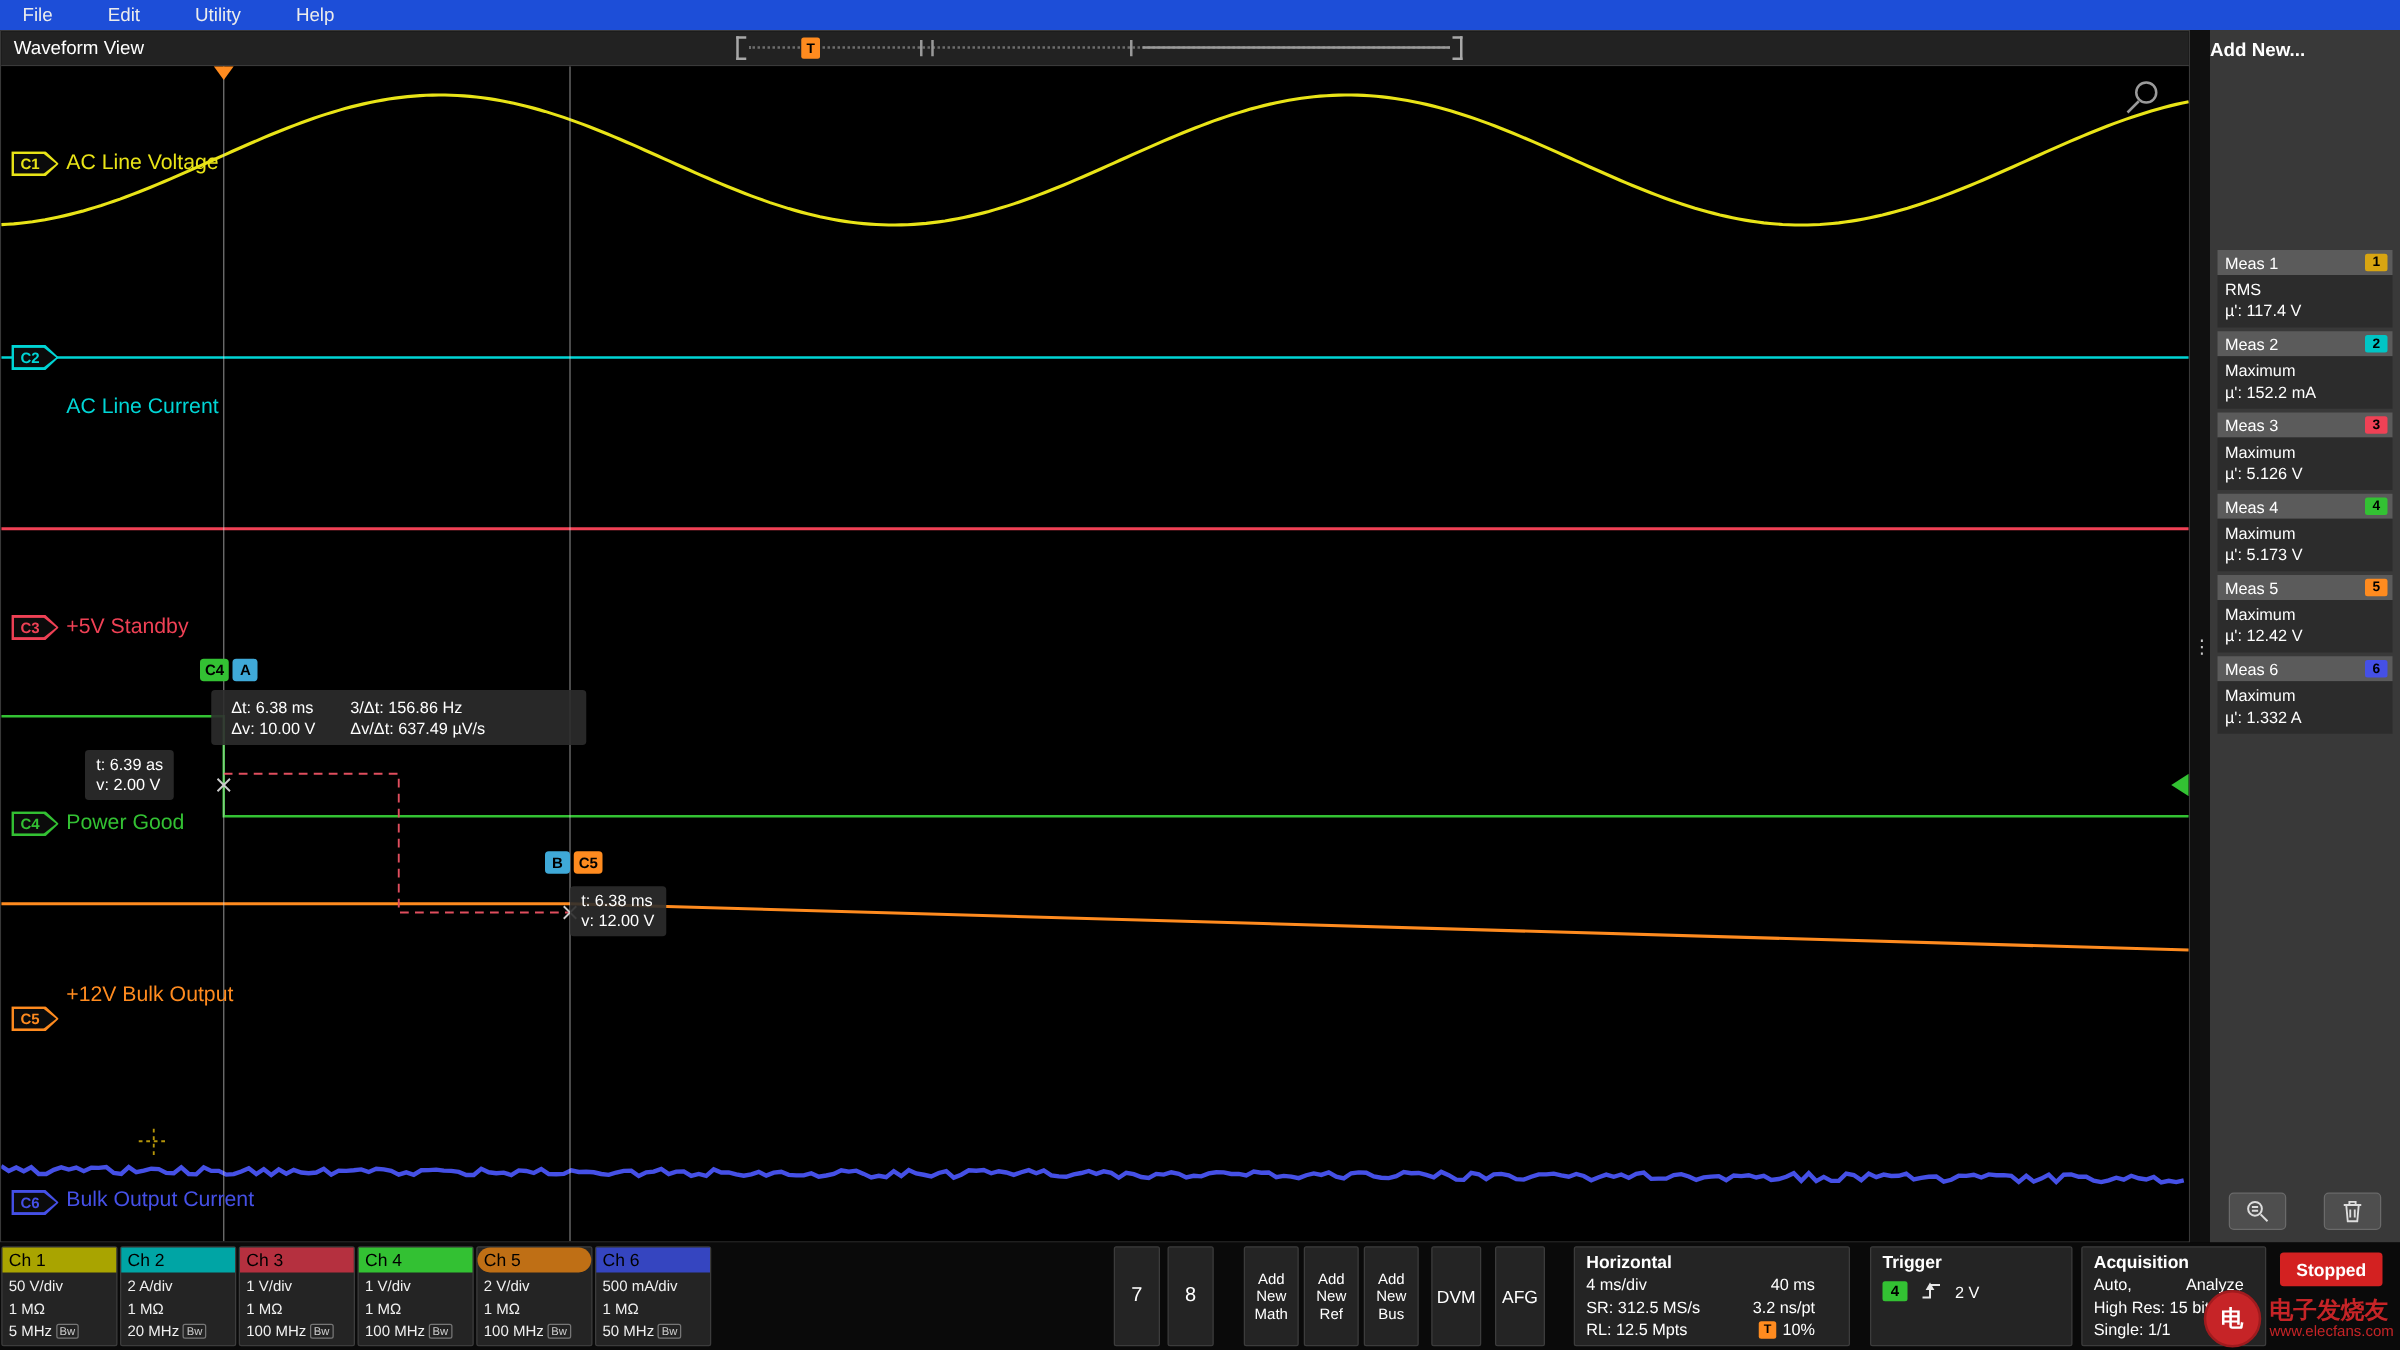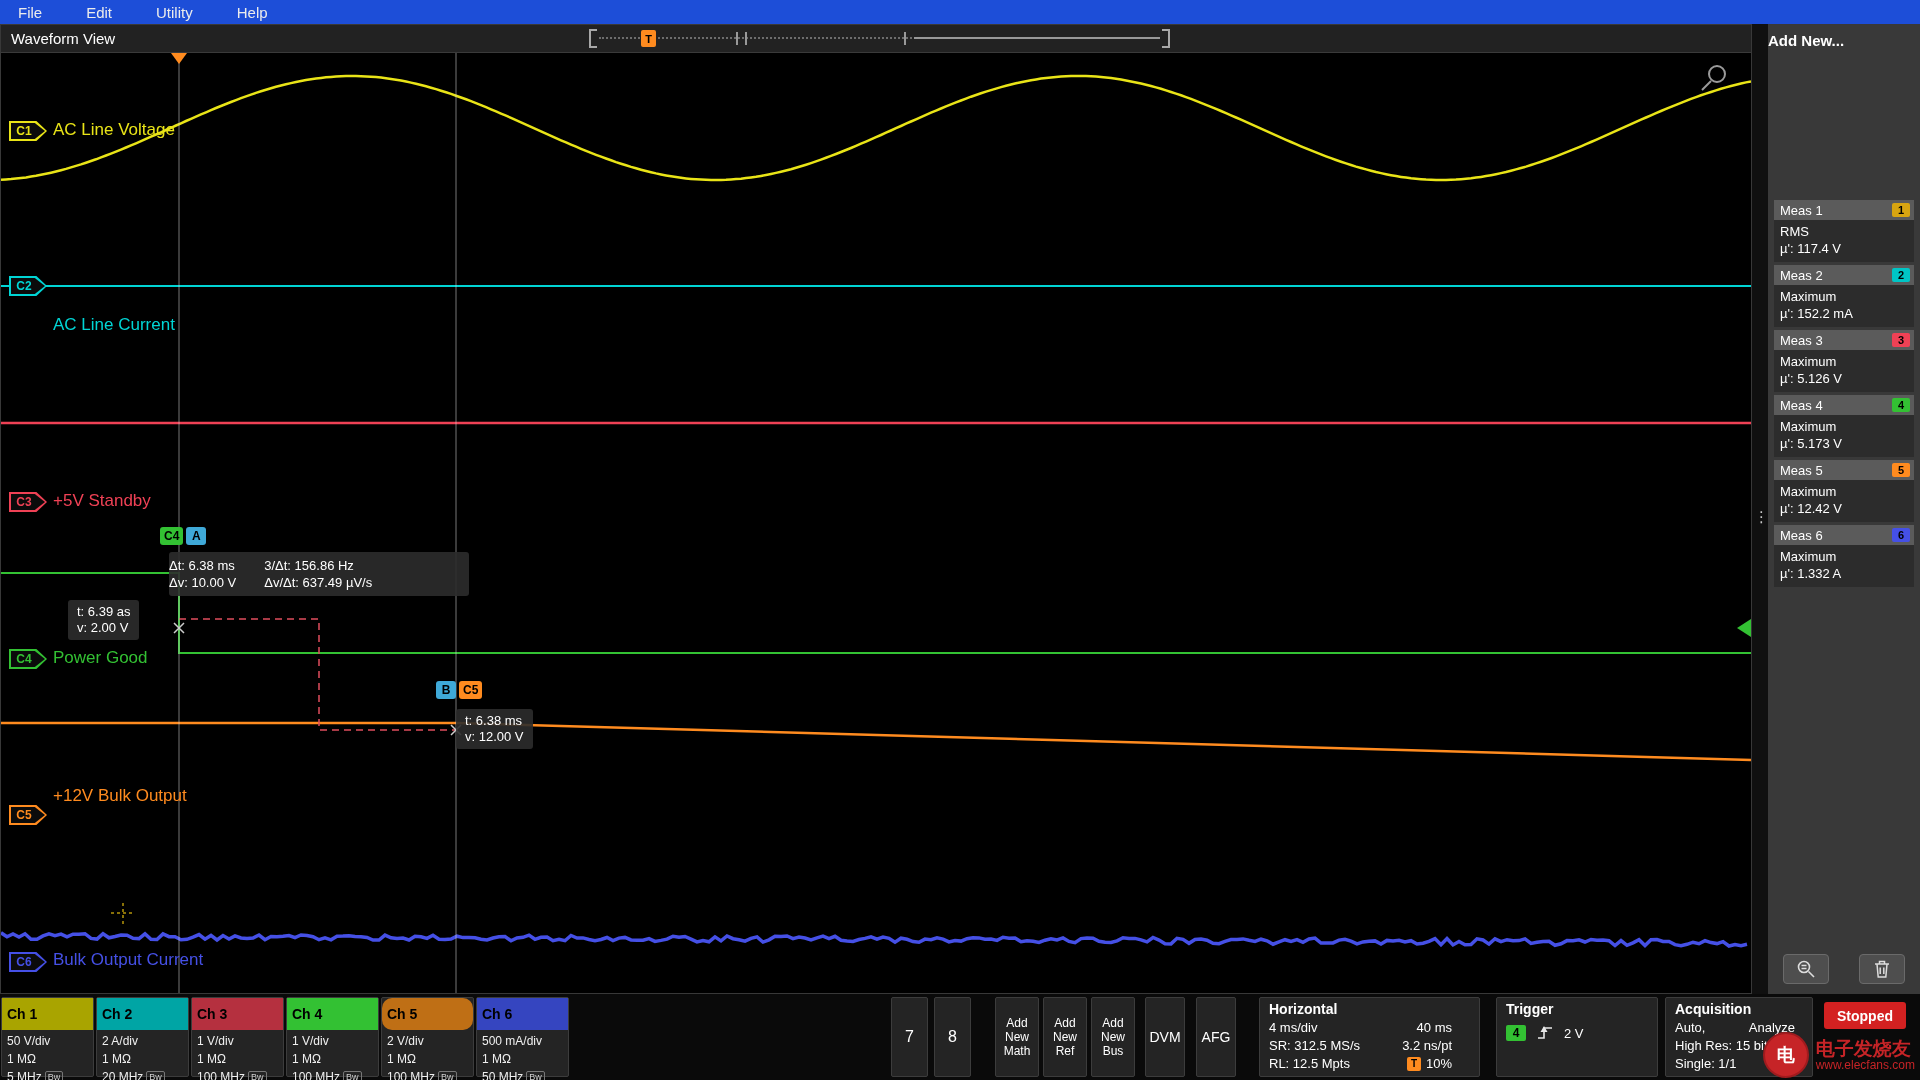--- a/index.html
+++ b/index.html
@@ -34,21 +34,21 @@
 .cb-text{position:absolute;inset:0;display:flex;align-items:center;justify-content:center;padding-right:8px;font-size:12px;font-weight:bold}
 .bp1{top:68px}.bp2{top:223px}.bp3{top:439px}.bp4{top:596px}.bp5{top:752px}.bp6{top:899px}
 .trace-label{position:absolute;left:52px;font-size:17px;white-space:nowrap}
 .lp1{top:67px}.lp2{top:222px}.lp3{top:438px}.lp4{top:595px}.lp5{top:733px}.lp6{top:897px}
 
 
 .cur-src{position:absolute;display:flex;gap:3px}
 .csa{left:159px;top:474px}
 .csb{left:435px;top:628px}
 .mini-badge{height:18px;min-width:20px;padding:0 4px;border-radius:3px;color:#000;font-size:12px;font-weight:bold;display:flex;align-items:center;justify-content:center}
-.cur-delta{position:absolute;left:168px;top:499px;min-width:300px;background:rgba(44,44,44,.9);border-radius:3px;display:flex;gap:28px;padding:5px 0;color:#fff;font-size:13px;line-height:17px}
+.cur-delta{position:absolute;left:168px;top:499px;min-width:300px;background:rgba(44,44,44,.9);border-radius:3px;display:flex;gap:28px;padding:5px 16px;color:#fff;font-size:13px;line-height:17px}
 .cur-box{position:absolute;background:rgba(44,44,44,.9);border-radius:3px;color:#fff;font-size:13px;line-height:16px;padding:4px 9px;white-space:nowrap}
 .cba{left:67px;top:547px}
 .cbb{left:455px;top:656px}
 
 
 .gap-strip{position:absolute;top:24px;left:1752px;width:16px;height:970px;background:#101010}
 .handle{position:absolute;top:484px;left:2px;color:#c9c9c9;font-size:15px;letter-spacing:-3px;cursor:col-resize}
 
 
 .sidebar{position:absolute;top:24px;left:1768px;width:152px;height:970px;background:#393939}
@@ -62,21 +62,21 @@
 .meas-badge{min-width:18px;height:14px;border-radius:2px;color:#000;font-size:11px;font-weight:bold;display:flex;align-items:center;justify-content:center;padding:0 2px}
 .meas-bd{background:#2c2c2c;padding:3px 6px 5px;color:#fff;font-size:13px;line-height:17px}
 .sb-bottom{position:absolute;top:930px;left:0;right:0;display:flex;justify-content:center;gap:30px}
 .icon-btn{width:46px;height:30px;background:#4e4e4e;border:1px solid #6a6a6a;border-radius:4px;display:flex;align-items:center;justify-content:center}
 
 
 .bottombar{position:absolute;top:994px;left:0;width:1920px;height:86px;background:#0a0a0a}
 .tile{position:absolute;top:3px;height:80px;background:#242424;border:1px solid #3c3c3c;border-radius:2px;color:#fff}
 .ch-tile{width:93px}
 .cht1{left:1px}.cht2{left:96px}.cht3{left:191px}.cht4{left:286px}.cht5{left:381px}.cht6{left:476px}
-.ch-hd{height:32px;display:flex;align-items:center;padding-left:5px;color:#000;font-size:14px;font-weight:bold}
+.ch-hd{height:20px;display:flex;align-items:center;padding-left:5px;color:#000;font-size:14px;font-weight:normal}
 .ch-bd{padding:2px 5px;font-size:12px;line-height:18px;color:#f0f0f0;white-space:nowrap}
 .bw{font-size:9px;color:#cfcfcf;border:1px solid #777;border-radius:2px;padding:0 2px;margin-left:3px;vertical-align:1px}
 .numtile{width:37px;display:flex;align-items:center;justify-content:center;font-size:16px}
 .n7{left:891px}.n8{left:934px}
 .addtile{width:44px;font-size:12px;line-height:14px;display:flex;align-items:center;justify-content:center;text-align:center;padding:2px}
 .am{left:995px}.ar{left:1043px}.ab{left:1091px}
 .fn{width:40px;display:flex;align-items:center;justify-content:center;font-size:14px}
 .dvm{left:1145px}.afg{left:1196px}
 .panel{padding:3px 9px}
 .panel-title{font-size:14px;font-weight:bold;margin-bottom:2px}

